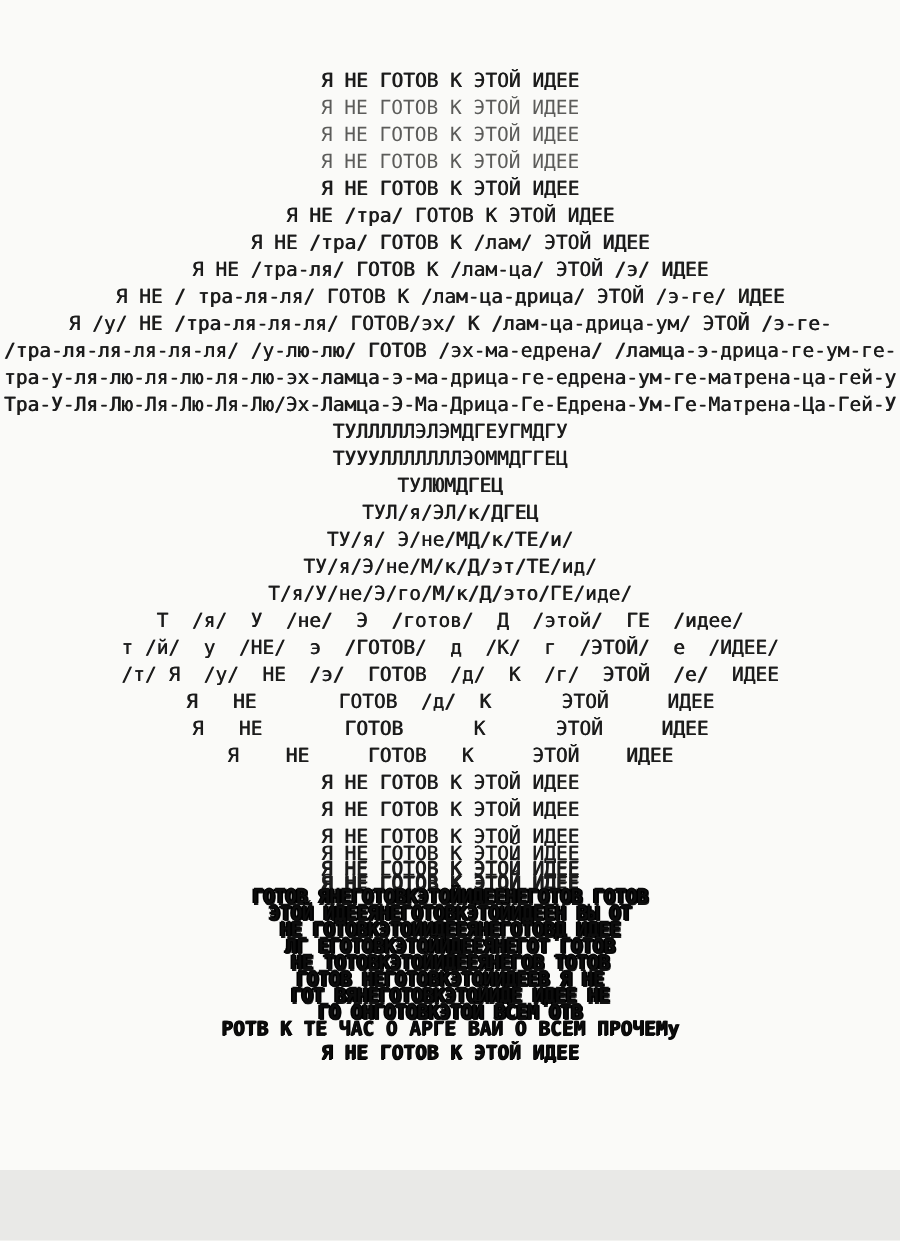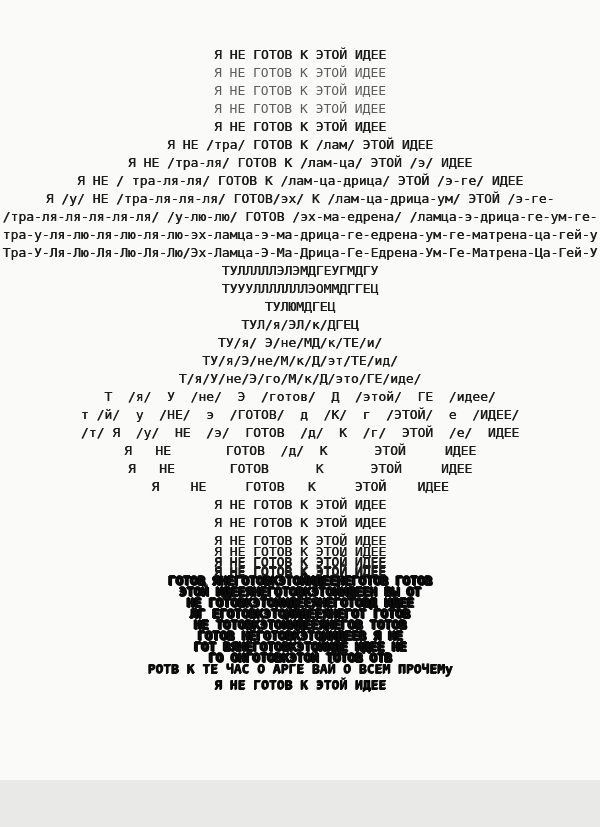--- a/index.html
+++ b/index.html
@@ -71,20 +71,21 @@
 <body>
 
 <div class="page">
   <div class="poem">
 
   <div class="ln">Я НЕ ГОТОВ К ЭТОЙ ИДЕЕ</div>
       <div class="ln faded">Я НЕ ГОТОВ К ЭТОЙ ИДЕЕ</div>
       <div class="ln faded">Я НЕ ГОТОВ К ЭТОЙ ИДЕЕ</div>
       <div class="ln faded">Я НЕ ГОТОВ К ЭТОЙ ИДЕЕ</div>
       <div class="ln">Я НЕ ГОТОВ К ЭТОЙ ИДЕЕ</div>
+      <div class="ln">Я НЕ /тра/ ГОТОВ К ЭТОЙ ИДЕЕ</div>
       <div class="ln">Я НЕ /тра/ ГОТОВ К /лам/ ЭТОЙ ИДЕЕ</div>
       <div class="ln">Я НЕ /тра-ля/ ГОТОВ К /лам-ца/ ЭТОЙ /э/ ИДЕЕ</div>
       <div class="ln">Я НЕ / тра-ля-ля/ ГОТОВ К /лам-ца-дрица/ ЭТОЙ /э-ге/ ИДЕЕ</div>
       <div class="ln">Я /у/ НЕ /тра-ля-ля-ля/ ГОТОВ/эх/ К /лам-ца-дрица-ум/ ЭТОЙ /э-ге-</div>
       <div class="ln">/тра-ля-ля-ля-ля-ля/ /у-лю-лю/ ГОТОВ /эх-ма-едрена/ /ламца-э-дрица-ге-ум-ге-</div>
       <div class="ln">тра-у-ля-лю-ля-лю-ля-лю-эх-ламца-э-ма-дрица-ге-едрена-ум-ге-матрена-ца-гей-у</div>
       <div class="ln">Тра-У-Ля-Лю-Ля-Лю-Ля-Лю/Эх-Ламца-Э-Ма-Дрица-Ге-Едрена-Ум-Ге-Матрена-Ца-Гей-У</div>
       <div class="ln">ТУЛЛЛЛЛЭЛЭМДГЕУГМДГУ</div>
       <div class="ln">ТУУУЛЛЛЛЛЛЛЭОММДГГЕЦ</div>
       <div class="ln">ТУЛЮМДГЕЦ</div>
@@ -108,17 +109,17 @@
 
   <div class="dense">
 
   <div class="ln br">ГОТОВ ЯНЕГОТОВКЭТОЙИДЕЕНЕГОТОВ ГОТОВ</div>
       <div class="ln br">ЭТОЙ ИДЕЕЯНЕГОТОВКЭТОЙИДЕЕН ВЫ ОТ</div>
       <div class="ln br">НЕ ГОТОВКЭТОЙИДЕЕЯНЕГОТОВД ИДЕЕ</div>
       <div class="ln br">ЛГ ЕГОТОВКЭТОЙИДЕЕЯНЕГОТ ГОТОВ</div>
       <div class="ln br">НЕ ТОТОВКЭТОЙИДЕЕЯНЕГОВ ТОТОВ</div>
       <div class="ln br">ГОТОВ НЕГОТОВКЭТОЙИДЕЕВ Я НЕ</div>
       <div class="ln br">ГОТ ВЯНЕГОТОВКЭТОЙИДЕ ИДЕЕ НЕ</div>
-      <div class="ln br">ГО ОНГОТОВКЭТОЙ ТОТОВ ОТВ</div>
+      <div class="ln br">ГО ОНГОТОВКЭТОЙ ВСЕМ ОТВ</div>
       <div class="ln br tail">РОТВ К ТЕ ЧАС О АРГЕ ВАЙ О ВСЕМ ПРОЧЕМу</div>
       <div class="ln br final">Я НЕ ГОТОВ К ЭТОЙ ИДЕЕ</div>
     </div>
 </div>
 
 </body></html>

